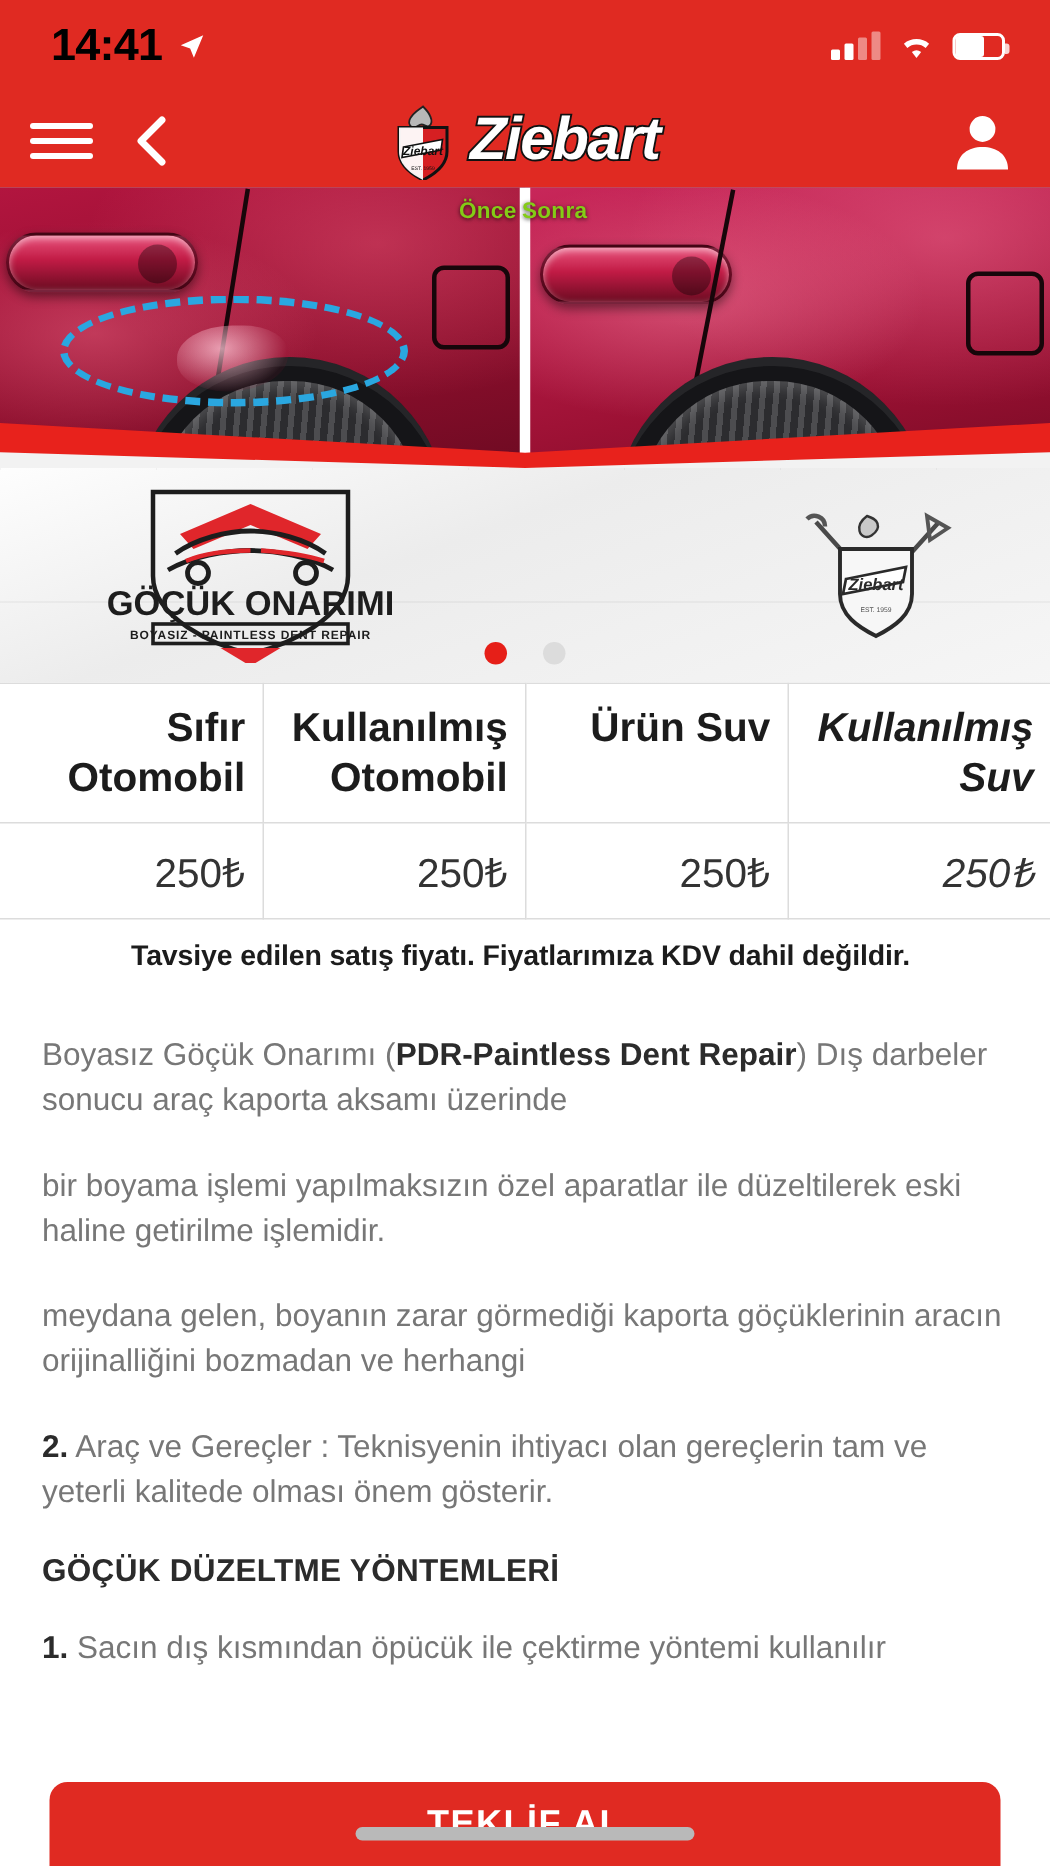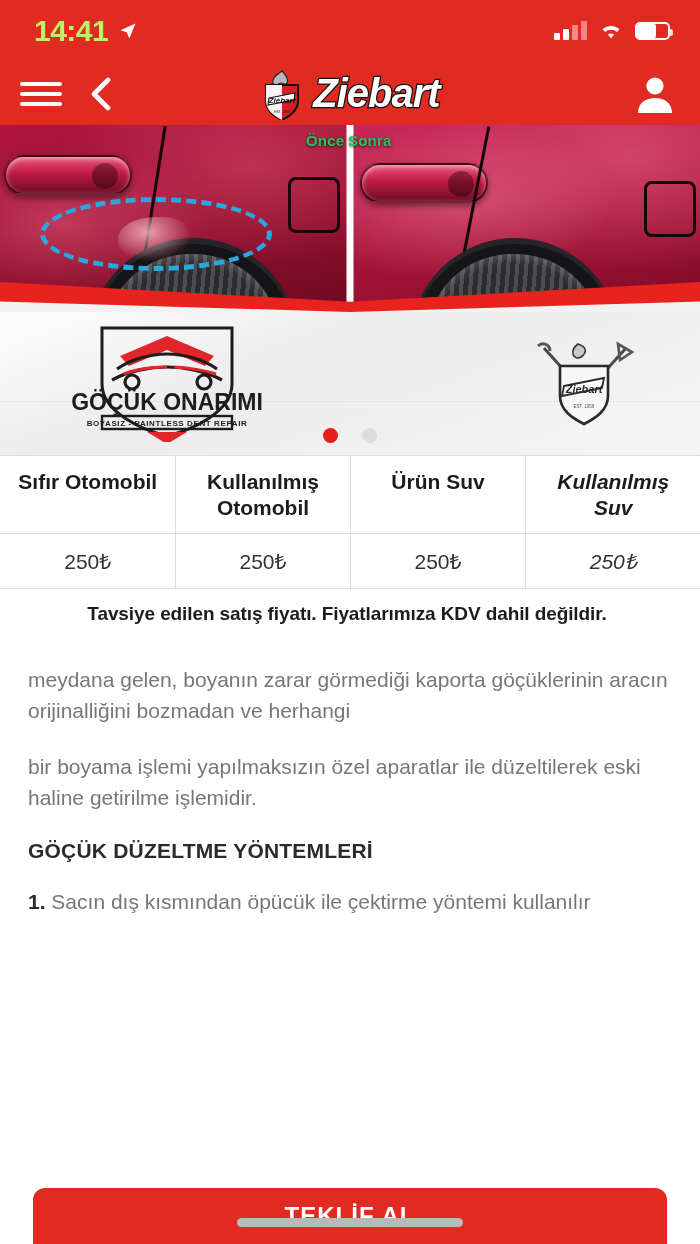--- a/index.html
+++ b/index.html
@@ -6,21 +6,21 @@
   html,body { width:700px; height:1244px; }
   body {
     font-family:"Liberation Sans", sans-serif;
     background:#ffffff;
     position:relative;
     overflow:hidden;
   }
 
   
   .statusbar{
-    height:62px; background:#e02a22; color:#bef264;
+    height:62px; background:#e02a22; color:#000000;
     display:flex; align-items:center; justify-content:space-between;
     padding:0 30px 0 34px;
   }
   .sb-left{ display:flex; align-items:center; gap:10px; }
   .sb-time{ font-size:30px; font-weight:600; letter-spacing:-0.5px; }
   .loc-arrow{ width:20px; height:20px; display:block; }
   .sb-right{ display:flex; align-items:center; gap:11px; }
   .bars{ display:flex; align-items:flex-end; gap:3px; height:18px; }
   .bars i{ display:block; width:6px; background:#fff; border-radius:1px; }
   .bars i.b1{ height:7px; }
@@ -94,21 +94,21 @@
   .tyre{ position:absolute; bottom:-28px; width:176px; height:86px; border-radius:92px 92px 0 0;
     background:repeating-linear-gradient(95deg,#4d4d50 0 4px,#2c2c2f 4px 9px);
     box-shadow:inset 0 4px 10px rgba(255,255,255,.18); }
   .ty-1{ left:104px; }
   .ty-2{ left:76px; }
   .dent-oval{ position:absolute; left:40px; top:72px; width:232px; height:74px;
     border:5px dashed #2aa7e0; border-radius:50%; z-index:5; }
   .dent-blob{ position:absolute; left:118px; top:92px; width:74px; height:44px; z-index:4;
     background:radial-gradient(ellipse at 40% 35%, rgba(255,200,215,.75), rgba(160,20,55,.1) 70%);
     border-radius:50% 40% 55% 45%; filter:blur(.4px); }
-  .hero-label{ position:absolute; top:7px; font-size:15px; font-weight:700; color:#22c55e;
+  .hero-label{ position:absolute; top:7px; font-size:15px; font-weight:700; color:#84cc16;
     text-shadow:0 1px 3px rgba(0,0,0,.75); z-index:7; letter-spacing:.2px; }
   .lbl-once{ left:306px; }
   .lbl-sonra{ left:348px; }
   .hero-red-band{ position:absolute; left:0; right:0; bottom:0; height:30px; z-index:8;
     background:#e8221c; clip-path:polygon(0 0,50% 66%,100% 0,100% 100%,0 100%); }
   .hero-white-notch{ position:absolute; left:0; right:0; bottom:0; height:16px; z-index:9;
     background:#f2f2f2; clip-path:polygon(0 34%,50% 100%,100% 34%,100% 100%,0 100%); }
 
   
   .logoband{ position:relative; height:143px; overflow:hidden;
@@ -128,22 +128,22 @@
   }
   .goc-logo{ position:absolute; left:62px; top:10px; width:210px; height:120px; }
   .ziebart-mini{ position:absolute; right:62px; top:22px; width:108px; height:98px; }
   .dots{ position:absolute; left:0; right:0; bottom:12px; display:flex; justify-content:center; gap:24px; }
   .dot{ width:15px; height:15px; border-radius:50%; background:#dcdcdc; }
   .dot.active{ background:#e61f18; }
 
   
   .ptable{ width:100%; border-collapse:collapse; table-layout:fixed; }
   .ptable th,.ptable td{
-    border:1px solid #dcdcdc; text-align:center; padding:13px 11px 13px 12px;
-    font-size:21px; color:#1c1c1c; vertical-align:top;
+    border:1px solid #dcdcdc; text-align:right; padding:13px 11px 13px 12px;
+    font-size:27px; color:#1c1c1c; vertical-align:top;
   }
   .ptable th{ font-weight:700; height:66px; line-height:1.22; }
   .ptable td{ font-weight:400; color:#333; height:46px; }
   .ptable tr th:first-child,.ptable tr td:first-child{ border-left:none; }
   .ptable tr th:last-child,.ptable tr td:last-child{ border-right:none;font-style:italic; }
 
   .price-note{
     text-align:center; font-size:19px; font-weight:700; color:#1c1c1c;
     padding:14px 6px 0 0; letter-spacing:-.1px;
   }
@@ -302,24 +302,31 @@
     <td>250₺</td>
     <td>250₺</td>
     <td>250₺</td>
   </tr>
 </tbody>
   </table>
 <div class="price-note">Tavsiye edilen satış fiyatı. Fiyatlarımıza KDV dahil değildir.</div>
 
 <div class="content">
 
-
+  <p class="para">
+    <span>Boyasız Göçük Onarımı (</span><b>PDR-Paintless Dent Repair</b><span>) Dış darbeler sonucu araç kaporta aksamı üzerinde</span>
+  </p>
+
+  <p class="para">bir boyama işlemi yapılmaksızın özel aparatlar ile düzeltilerek eski haline getirilme işlemidir.</p>
   <p class="para">meydana gelen, boyanın zarar görmediği kaporta göçüklerinin aracın orijinalliğini bozmadan ve herhangi</p>
-  <p class="para">bir boyama işlemi yapılmaksızın özel aparatlar ile düzeltilerek eski haline getirilme işlemidir.</p>
-
+
+  <p class="para">
+    <span class="num">2.</span>
+    <span>Araç ve Gereçler : Teknisyenin ihtiyacı olan gereçlerin tam ve yeterli kalitede olması önem gösterir.</span>
+  </p>
 
   <h2 class="subhead">GÖÇÜK DÜZELTME YÖNTEMLERİ</h2>
 
   <p class="para tight">
     <span class="num">1.</span>
     <span>Sacın dış kısmından öpücük ile çektirme yöntemi kullanılır</span>
   </p>
 
 </div>
 

